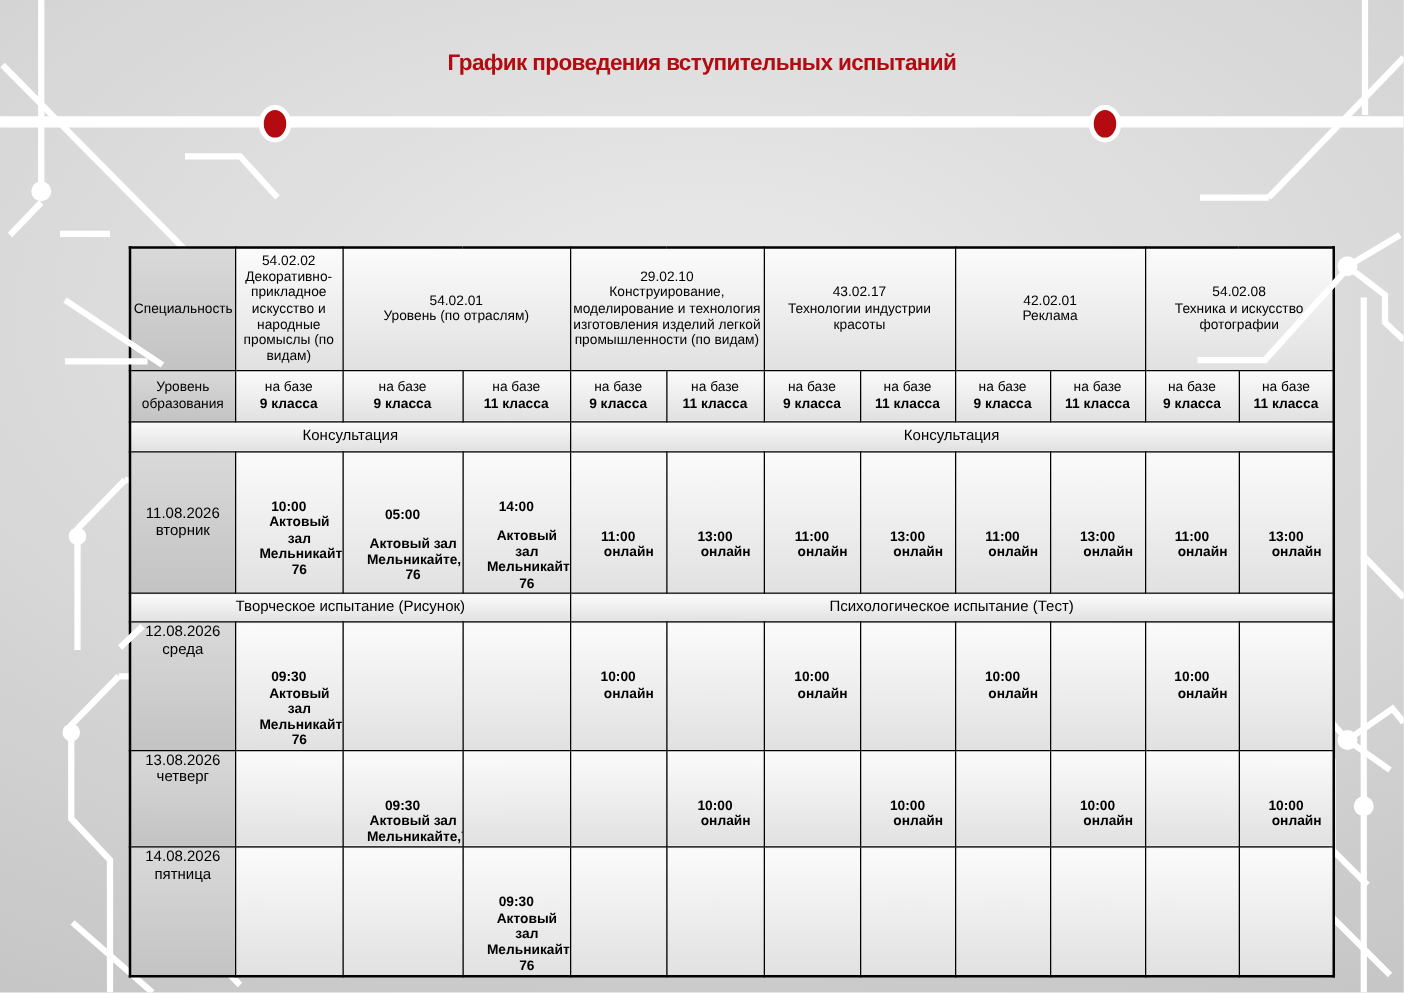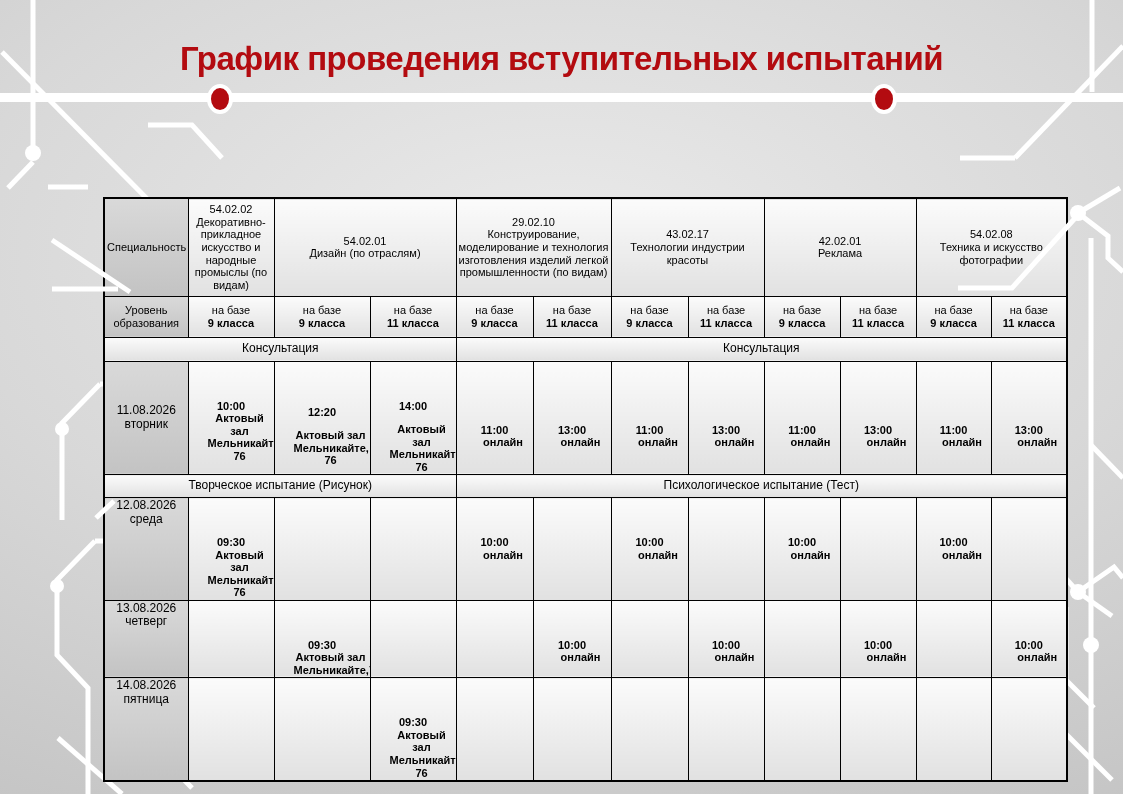--- a/index.html
+++ b/index.html
@@ -6,21 +6,21 @@
   html,body{margin:0;padding:0;}
   body{font-family:"Liberation Sans","DejaVu Sans",sans-serif;}
   .slide{
     position:relative; width:1123px; height:794px; overflow:hidden;
     background:radial-gradient(ellipse 120% 95% at 50% 32%, #eaeaea 0%, #d8d8d8 45%, #bdbdbd 100%);
   }
   svg.deco{position:absolute; left:0; top:0; z-index:0;}
   svg.deco-top{position:absolute; left:0; top:0; z-index:3; pointer-events:none;}
   .title{
     position:absolute; top:40px; left:0; width:100%; text-align:center;
-    font-size:33px; font-weight:bold; color:var(--accent); letter-spacing:-0.5px; z-index:2;
+    font-size:18px; font-weight:bold; color:var(--accent); letter-spacing:-0.5px; z-index:2;
   }
   table.sched{
     position:absolute; left:103px; top:197px; width:963px; z-index:2;
     border-collapse:collapse; table-layout:fixed;
     font-size:11px; line-height:1.14; color:#000;
     border:2px solid #000;
   }
   .sched td, .sched th{
     border:1px solid #000; padding:1px 2px; text-align:center;
     vertical-align:middle; overflow:hidden; font-weight:normal;
@@ -104,21 +104,21 @@
 
     <tbody>
         <tr style="height:98px">
       <th class="lbl corner hdr">Специальность</th>
       <th class="light hdr">
         <div>54.02.02</div>
         <div>Декоративно-прикладное искусство и народные промыслы (по видам)</div>
       </th>
       <th class="light hdr" colspan="2">
         <div>54.02.01</div>
-        <div>Дизайн (по отраслям)</div>
+        <div>Уровень (по отраслям)</div>
       </th>
       <th class="light hdr" colspan="2">
         <div>29.02.10</div>
         <div>Конструирование, моделирование и технология изготовления изделий легкой промышленности (по видам)</div>
       </th>
       <th class="light hdr" colspan="2">
         <div>43.02.17</div>
         <div>Технологии индустрии красоты</div>
       </th>
       <th class="light hdr" colspan="2">
@@ -187,21 +187,21 @@
     <tr style="height:75px">
       <td class="lbl date">
             <div>11.08.2026</div>
             <div>вторник</div>
           </td>
       <td class="light vtop">
             <div class="t">10:00</div>
             <div class="p">Актовый зал Мельникайте, 76</div>
           </td>
       <td class="light gap">
-            <div class="t">12:20</div>
+            <div class="t">05:00</div>
             <div class="p">Актовый зал Мельникайте, 76</div>
           </td>
       <td class="light gap">
             <div class="t">14:00</div>
             <div class="p">Актовый зал Мельникайте, 76</div>
           </td>
       <td class="light">
             <div class="t">11:00</div>
             <div class="p">онлайн</div>
           </td>

